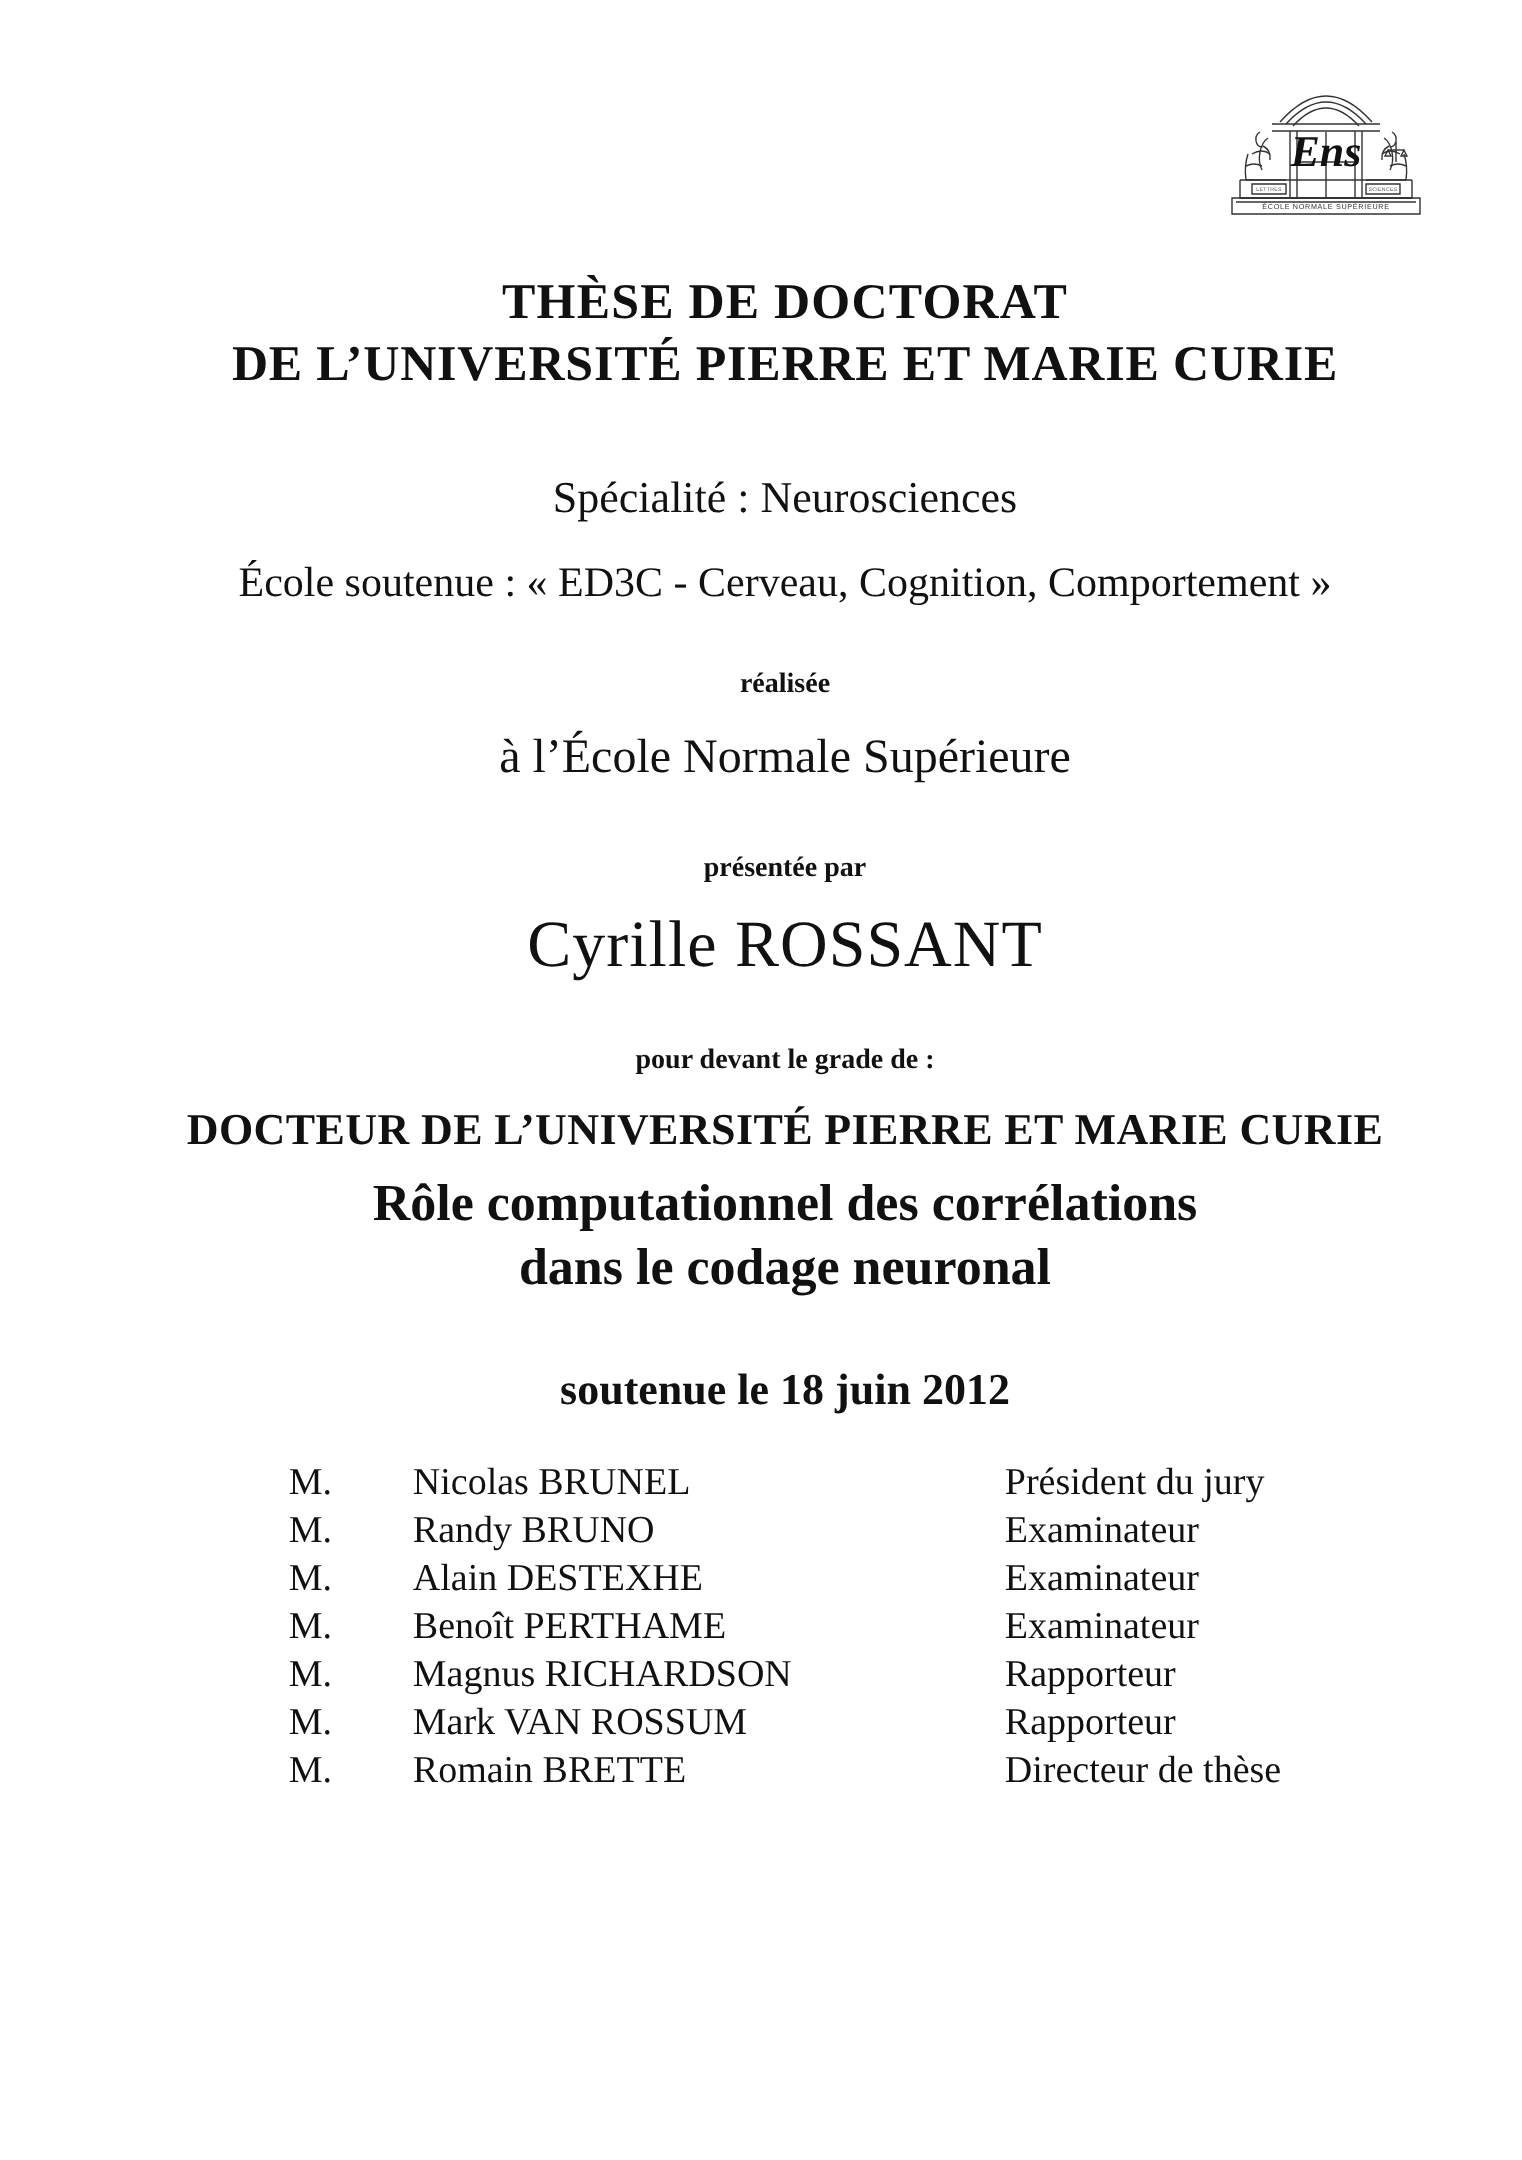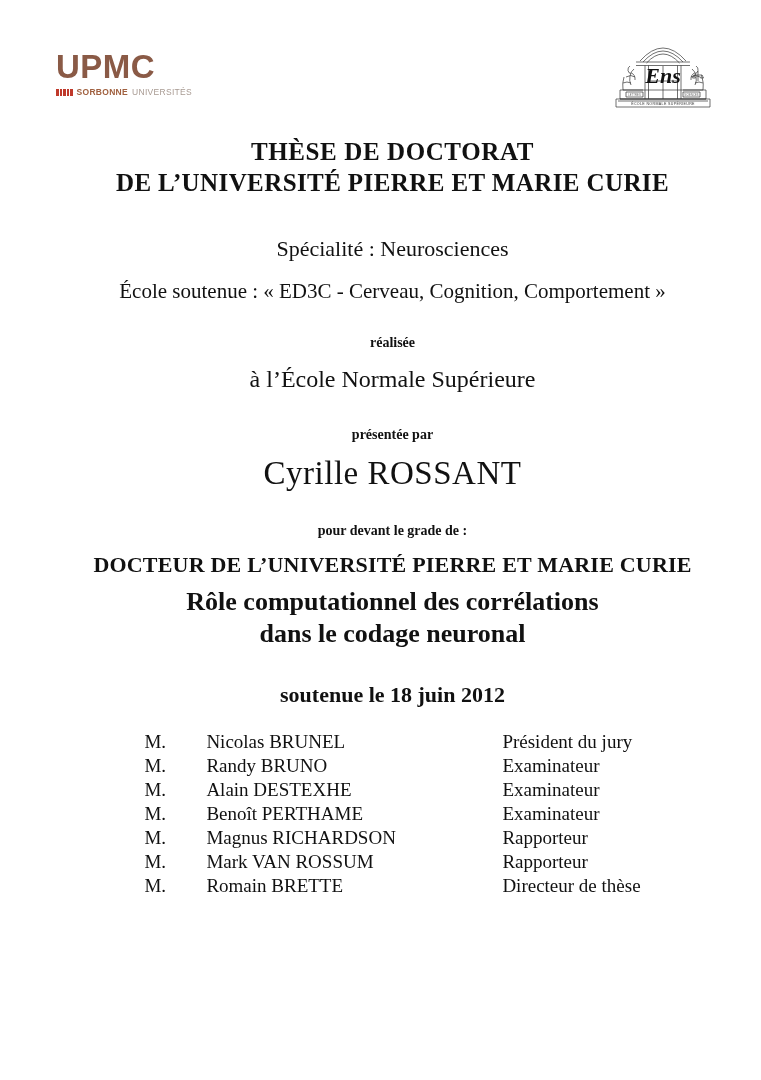--- a/index.html
+++ b/index.html
@@ -208,34 +208,20 @@
   }
   .jury td.civ { width: 62px; }
   .jury td.nm  { width: 296px; padding-left: 0; margin-left: 20px; }
   .jury td.rl  { }
 </style>
 </head>
 <body>
 
 <div class="logos">
 
-  <div class="upmc">
-    <div class="upmc-word">UPMC</div>
-    <div class="upmc-sub">
-      <span class="upmc-bars">
-        <i></i>
-          <i class="thin"></i>
-          <i></i>
-          <i class="thin"></i>
-          <i></i>
-      </span>
-      <span class="upmc-sorbonne">SORBONNE</span>
-      <span class="upmc-univ">UNIVERSITÉS</span>
-    </div>
-  </div>
 
   <div class="ens">
     <svg viewBox="0 0 106 80" xmlns="http://www.w3.org/2000/svg">
       <g fill="none" stroke="#333" stroke-width="0.7">
 
         <path d="M30 28 Q53 2 76 28"></path>
         <path d="M33 29 Q53 7 73 29"></path>
         <path d="M36.5 30 Q53 12 69.5 30"></path>
 
         <path d="M26 29 H80"></path>

